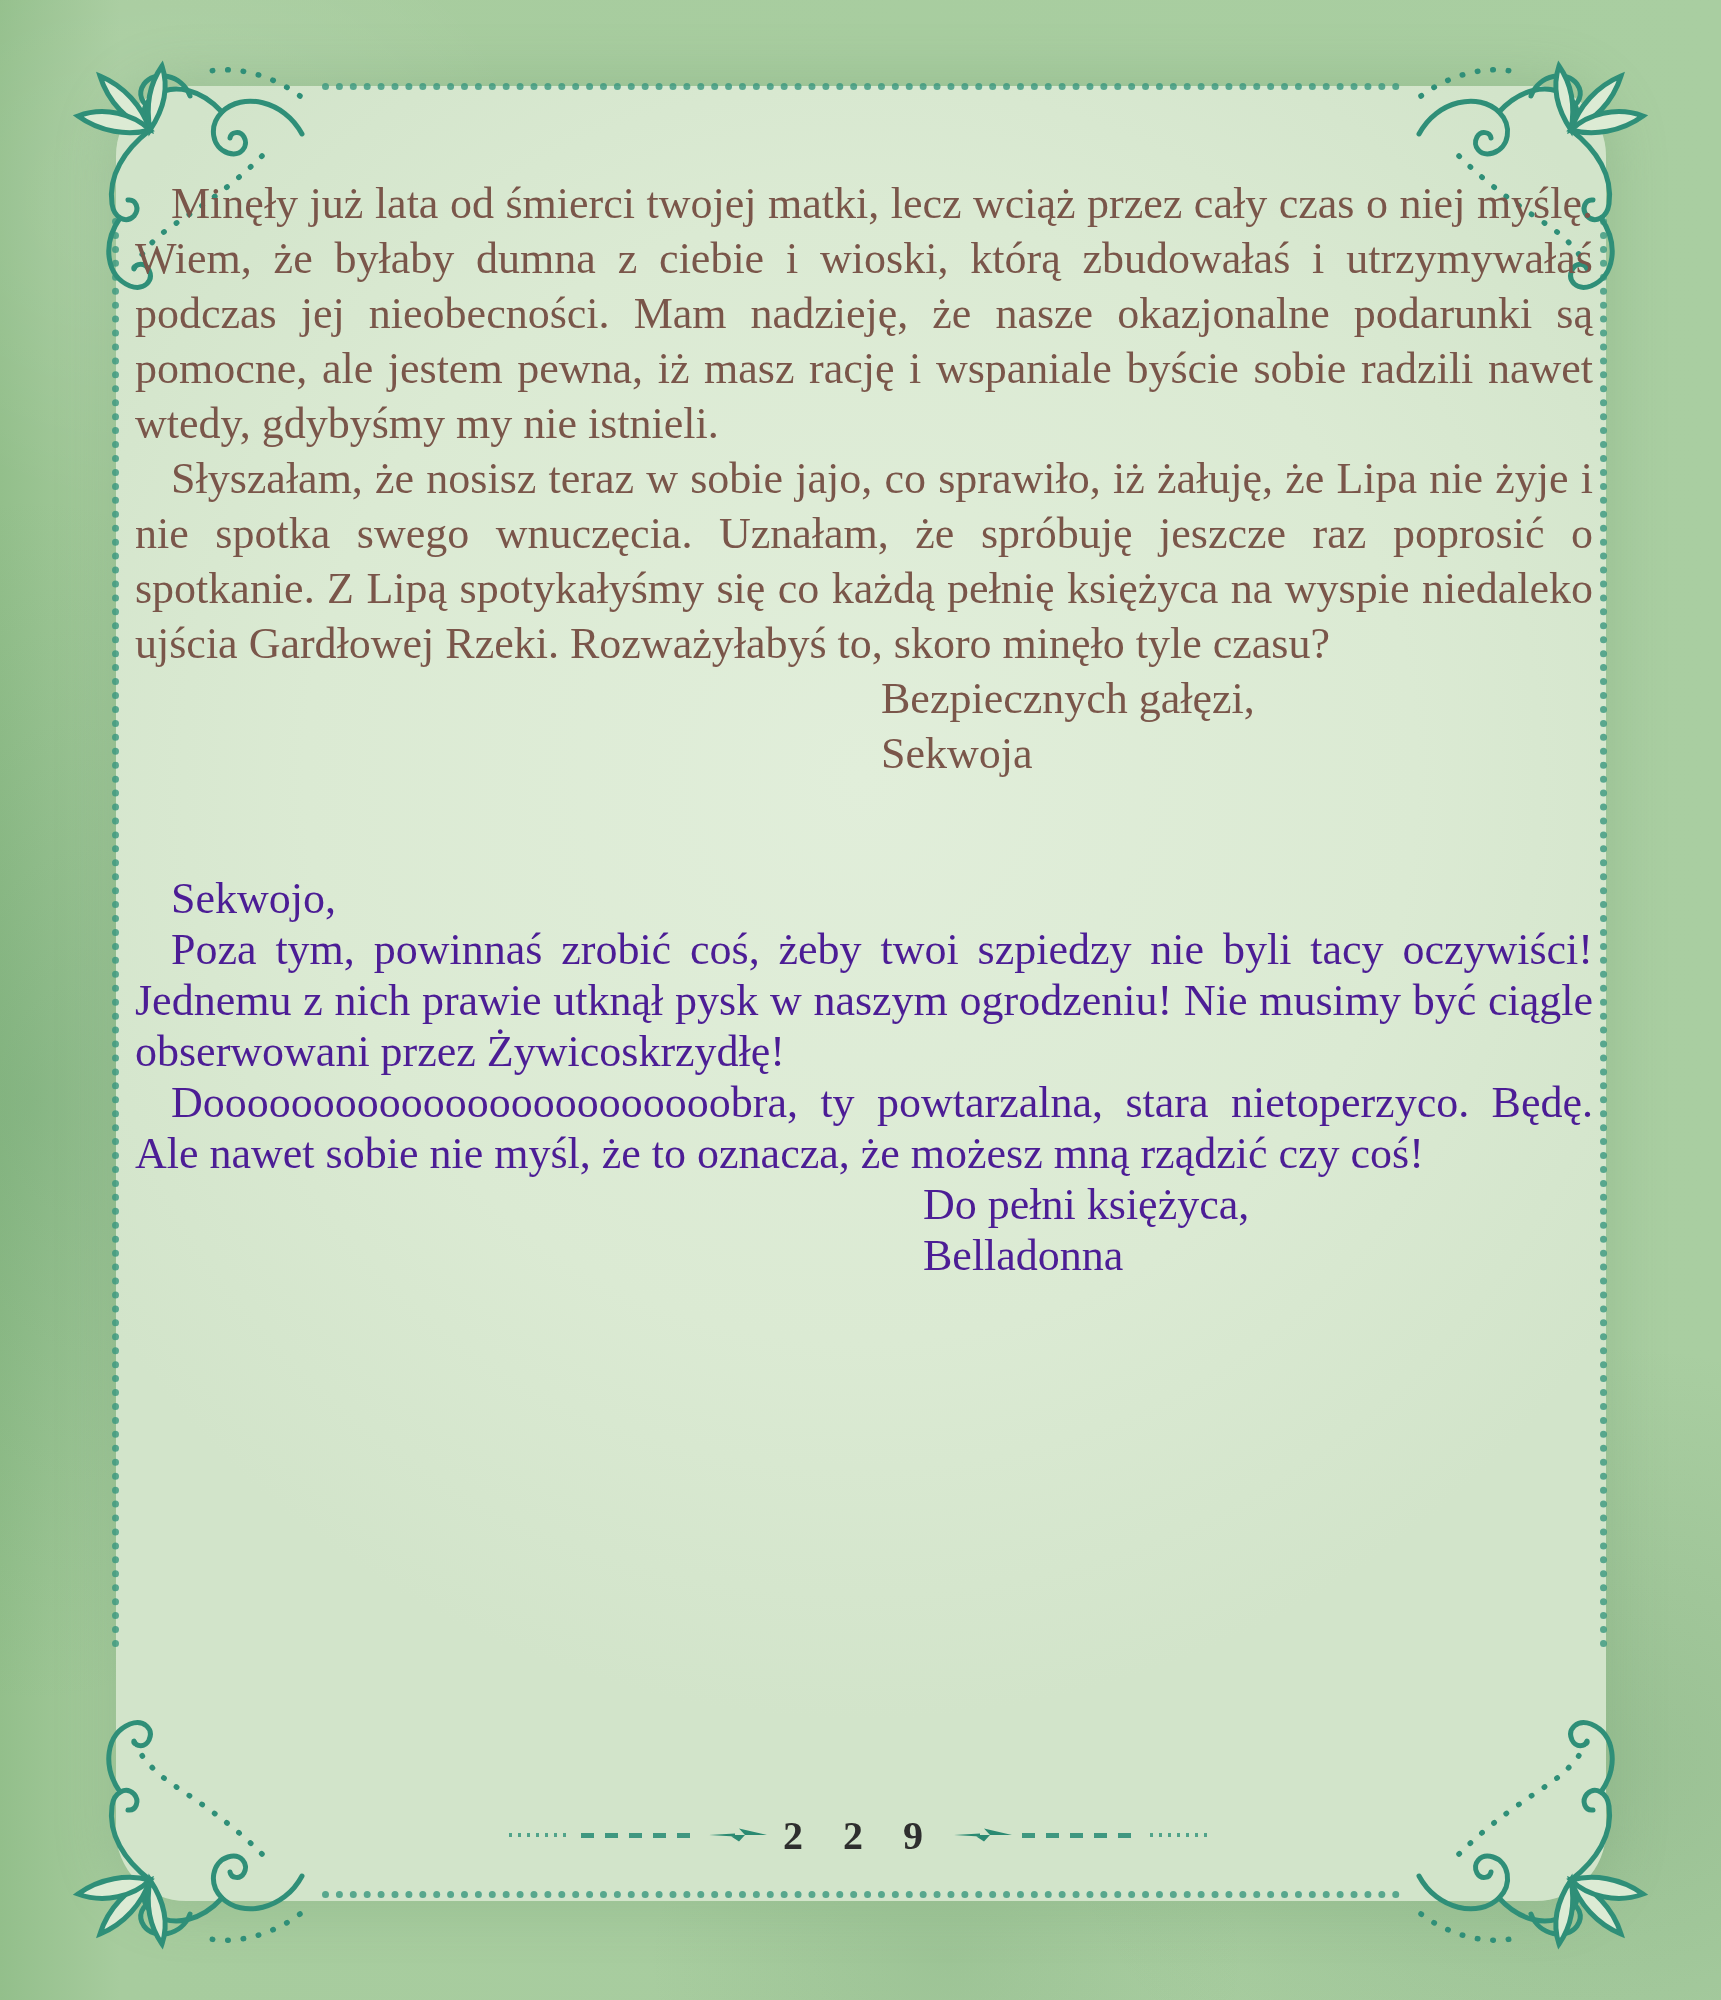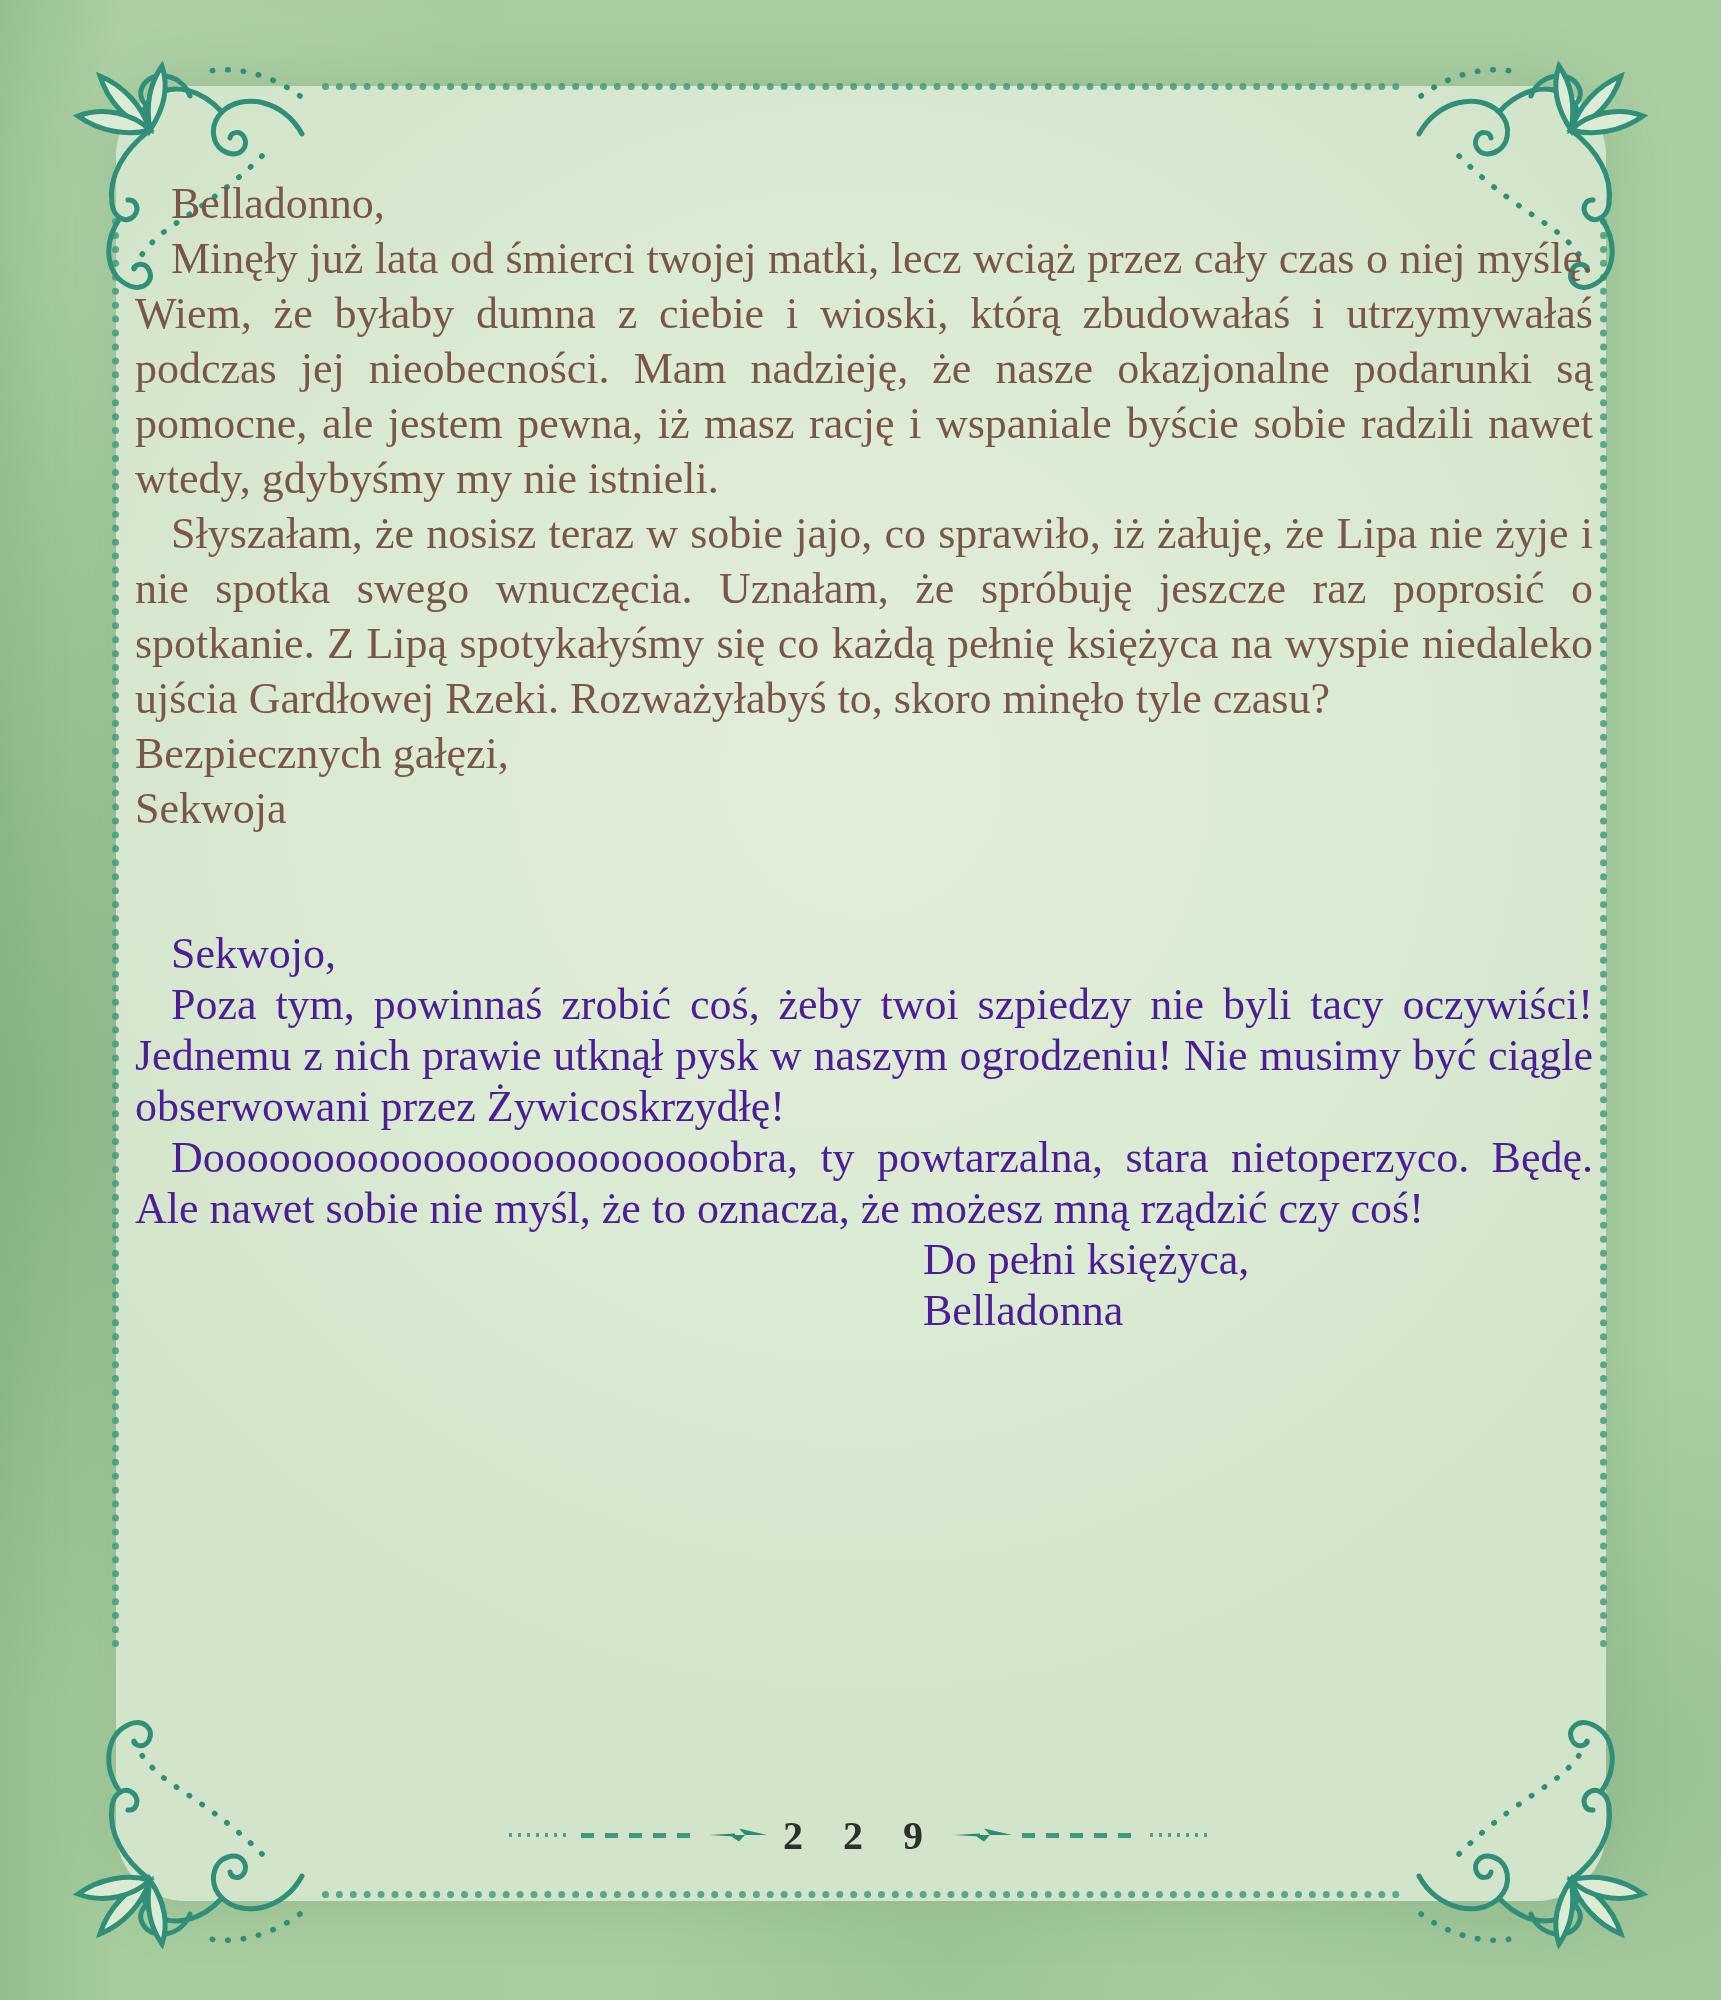--- a/index.html
+++ b/index.html
@@ -27,21 +27,21 @@
   .corner{position:absolute;width:258px;height:258px;}
   .corner path{fill:none;stroke:#2f8f78;stroke-width:5;stroke-linecap:round;}
   .corner path.leaf{fill:#dcebd4;}
   .corner path.dots{stroke-dasharray:0.5 15;stroke-width:5.5;}
   .corner.tl{left:50px;top:38px;}
   .corner.tr{right:50px;top:38px;transform:scaleX(-1);}
   .corner.bl{left:50px;bottom:28px;transform:scaleY(-1);}
   .corner.br{right:50px;bottom:28px;transform:scale(-1,-1);}
   .letters{position:absolute;left:135px;top:176px;width:1458px;}
   .letter p{margin:0;text-indent:36px;text-align:justify;}
-  .letter .signoff{}
+  .letter .signoff{margin-left:746px;}
   .letter .signoff p{text-indent:0;text-align:left;margin:0;}
   .letter1{color:#7a564a;font-size:44px;line-height:55px;}
   .letter2{color:#4c1d95;font-size:44px;line-height:51px;margin-top:92px;}
   .letter2 .signoff{margin-left:788px;}
   .footer-row{
     position:absolute;left:0;top:1809px;width:1721px;height:52px;
     display:flex;align-items:center;justify-content:center;gap:10px;
   }
   .microdots{width:62px;height:4px;
     background:repeating-linear-gradient(90deg,#3a987f 0 3px,transparent 3px 9px);opacity:.85;}
@@ -105,21 +105,20 @@
   <path d="M140,58 C132,36 104,32 94,46 C87,56 92,68 103,69 C111,70 114,61 109,57"></path>
   <path class="leaf" d="M100,92 C78,84 58,64 50,38 C74,48 92,68 100,92 Z"></path>
   <path class="leaf" d="M100,92 C78,98 50,94 28,78 C54,68 84,76 100,92 Z"></path>
   <path class="leaf" d="M100,92 C96,70 98,48 112,28 C120,52 112,74 100,92 Z"></path>
   <path d="M100,92 C74,112 58,138 62,166 C64,180 76,186 84,178 C90,171 86,161 78,162"></path>
   <path d="M70,180 C52,206 56,238 80,248 C94,253 104,243 99,232 C95,224 86,225 84,231"></path>
 </svg>
 
 <div class="letters">
   <section class="letter letter1">
-    <p>Belladonno,</p>
     <p>Minęły już lata od śmierci twojej matki, lecz wciąż przez cały czas o niej myślę. Wiem, że byłaby dumna z ciebie i wioski, którą zbudowałaś i utrzymywałaś podczas jej nieobecności. Mam nadzieję, że nasze okazjonalne podarunki są pomocne, ale jestem pewna, iż masz rację i wspaniale byście sobie radzili nawet wtedy, gdybyśmy my nie istnieli.</p>
     <p>Słyszałam, że nosisz teraz w sobie jajo, co sprawiło, iż żałuję, że Lipa nie żyje i nie spotka swego wnuczęcia. Uznałam, że spróbuję jeszcze raz poprosić o spotkanie. Z Lipą spotykałyśmy się co każdą pełnię księżyca na wyspie niedaleko ujścia Gardłowej Rzeki. Rozważyłabyś to, skoro minęło tyle czasu?</p>
     <div class="signoff">
       <p>Bezpiecznych gałęzi,</p>
       <p>Sekwoja</p>
     </div>
   </section>
   <section class="letter letter2">
     <p>Sekwojo,</p>
     <p>Poza tym, powinnaś zrobić coś, żeby twoi szpiedzy nie byli tacy oczywiści! Jednemu z nich prawie utknął pysk w naszym ogrodzeniu! Nie musimy być ciągle obserwowani przez Żywicoskrzydłę!</p>

